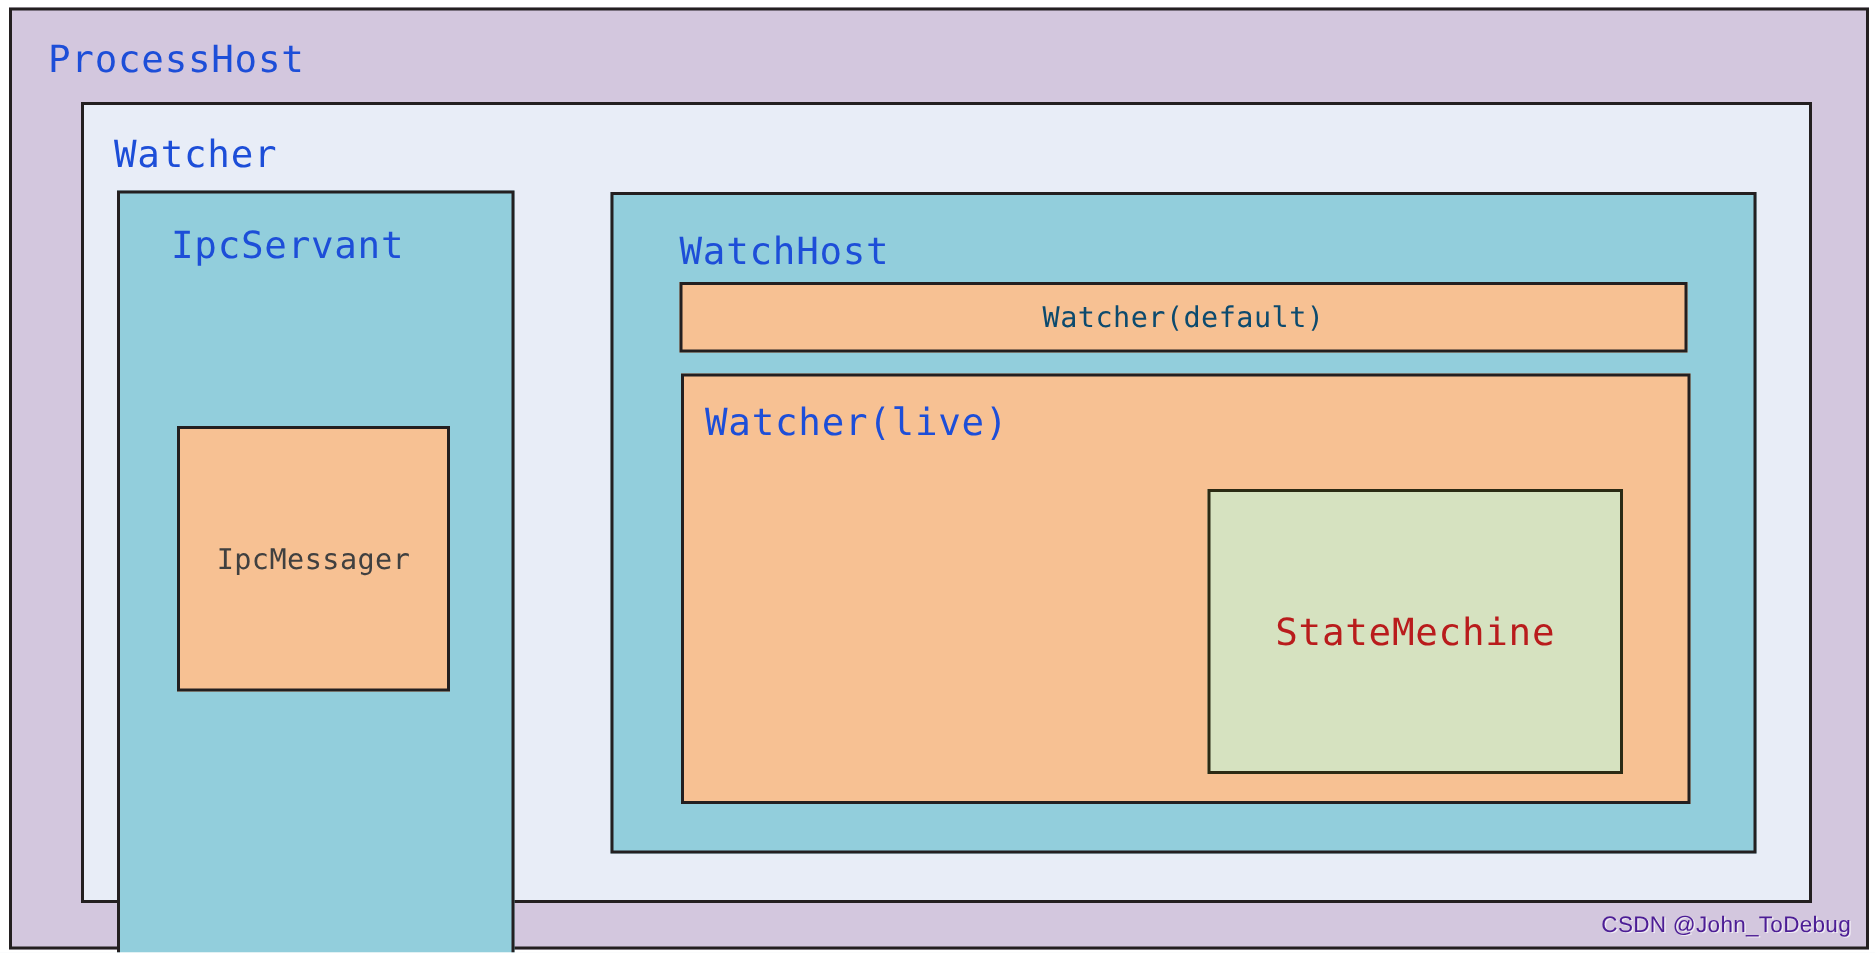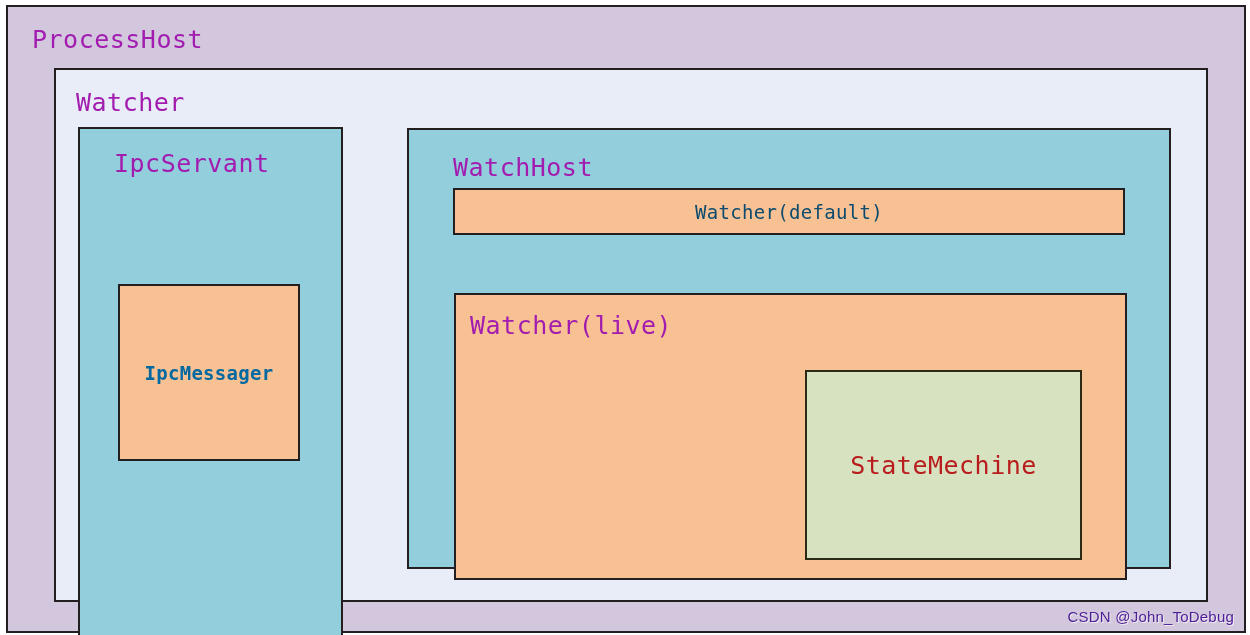--- a/index.html
+++ b/index.html
@@ -18,21 +18,21 @@
 
   
   .box {
     position: absolute;
     box-sizing: border-box;
     border: 2px solid #231f20;
   }
   .box > .box-label {
     position: absolute;
     white-space: nowrap;
-    color: #a21caf;
+    color: #1d4ed8;
   }
 
   
   #process-host {
     left: 6px;
     top: 5px;
     width: 1240px;
     height: 628px;
     background: #d3c7de;
     border: 2px solid #231f20;
@@ -80,23 +80,22 @@
     top: 155px;
     width: 182px;
     height: 177px;
     background: #f7c193;
     display: flex;
     align-items: center;
     justify-content: center;
   }
   #ipc-messager .centered-label {
     font-size: 19px;
-    color: #0369a1;
+    color: #404040;
     letter-spacing: 0.3px;
-    font-weight: bold;
   }
 
   
   #watch-host {
     left: 351px;
     top: 58px;
     width: 764px;
     height: 441px;
     background: #92cedc;
   }
@@ -124,21 +123,20 @@
     letter-spacing: 0.3px;
   }
 
   
   #watcher-live {
     left: 45px;
     top: 119px;
     width: 673px;
     height: 287px;
     background: #f7c193;
-    margin-top: 44px;
   }
   #watcher-live > .box-label {
     left: 14px;
     top: 16px;
     font-size: 25px;
     letter-spacing: 0.5px;
   }
 
   
   #timer {

